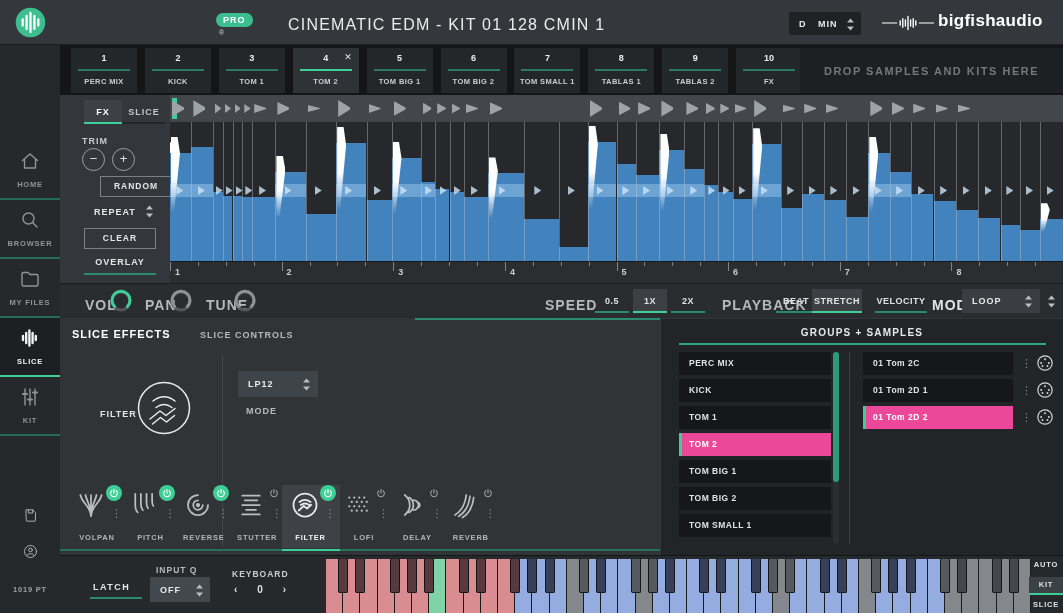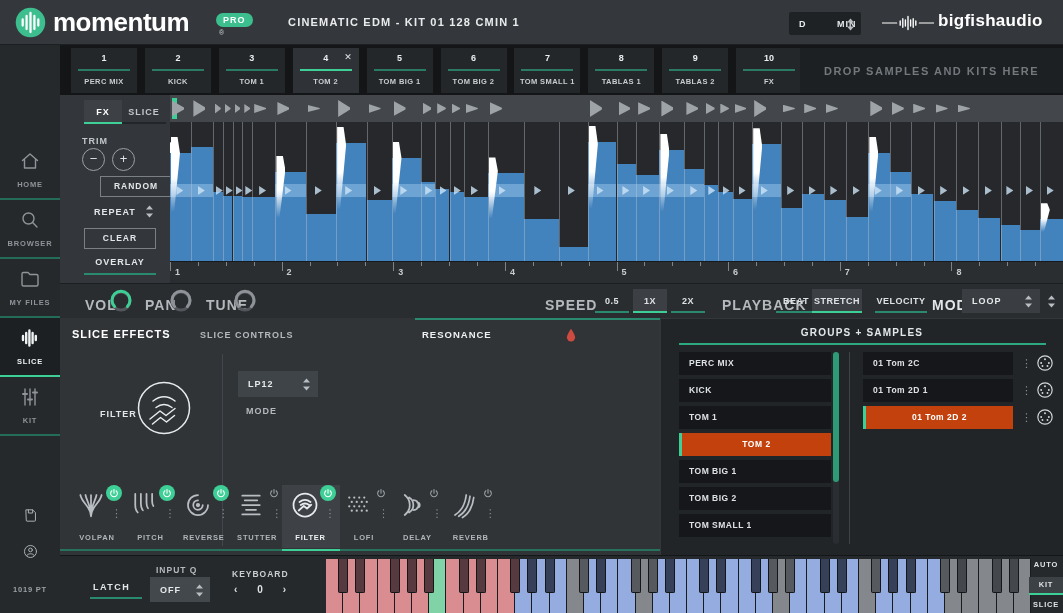--- a/index.html
+++ b/index.html
@@ -6,21 +6,21 @@
   html,body { width:1063px; height:613px; }
   body { position:relative; overflow:hidden; background:#2e3134;
          font-family:"Liberation Sans", sans-serif; color:#cfd3d6; }
   .abs { position:absolute; }
   .lbl { font-weight:bold; letter-spacing:1px; font-size:9px; color:#c3c7cb; }
 
   
   #topbar { position:absolute; left:0; top:0; width:1063px; height:45px; background:#34383c; border-bottom:1px solid #1c1f21; }
   .brand-word { font-size:26px; font-weight:bold; color:#fff; letter-spacing:-0.5px; }
   .pro-pill { background:#3dbe8f; color:#fff; font-size:9px; font-weight:bold; border-radius:8px; padding:2px 7px; letter-spacing:1px; }
-  #kit-title { font-size:11px; font-weight:bold; letter-spacing:1.2px; color:#e9ebec; }
+  #kit-title { font-size:16px; font-weight:normal; letter-spacing:1.2px; color:#e9ebec; }
   .dd-box { background:#1f2225; border-radius:2px; color:#e6e9ea; font-size:9px; font-weight:bold; letter-spacing:1px; }
   #vendor-text { font-size:17px; font-weight:bold; color:#fff; letter-spacing:0.3px; }
 
   
   #sidebar { position:absolute; left:0; top:45px; width:60px; height:568px; background:#26292c; }
   .sb-item { position:absolute; left:0; width:60px; height:59px; text-align:center; cursor:pointer; }
   .sb-item.active { background:#1d2023; }
   .sb-label { font-size:7.5px; font-weight:bold; letter-spacing:0.8px; color:#8f9499; margin-top:3px; }
   .sb-item.active .sb-label { color:#eef1f2; }
   .sb-line { position:absolute; left:0; bottom:0; width:60px; height:2px; background:#256c58; }
@@ -84,21 +84,21 @@
   #fx-selbox { position:absolute; left:222px; top:167px; width:58px; height:63px; background:#3e4246; }
   #fx-btmline { position:absolute; left:0; top:231px; width:600px; height:2px; background:#26725c; }
   #fx-btmline-br { position:absolute; left:222px; top:231px; width:58px; height:2px; background:#3ecf96; }
 
   
   #groups { position:absolute; left:660px; top:318px; width:403px; height:237px; background:#212528; border-left:1px solid #33373b; border-top:1px solid #33373b; }
   #grp-title { position:absolute; top:8px; left:0; width:100%; text-align:center; font-size:10px; font-weight:bold; letter-spacing:1.2px; color:#e4e7e9; }
   #grp-uline { position:absolute; left:18px; top:24px; width:367px; height:2px; background:#2ea87f; }
   .ls-item { position:absolute; height:23px; background:#15171a; color:#dfe2e5; font-size:8.5px; font-weight:bold; letter-spacing:0.5px;
              line-height:23px; padding-left:10px; cursor:pointer; }
-  .ls-item.selected { background:#c2410c; border-left:3px solid #3ecf96; padding-left:0; color:#ffffff;text-align:center; }
+  .ls-item.selected { background:#ec4899; border-left:3px solid #3ecf96; padding-left:7px; color:#ffffff; }
   .smp-dots { position:absolute; font-size:11px; color:#8a8f94; }
   #grp-scroll-track { position:absolute; left:172px; top:33px; width:6px; height:192px; background:#2a2d31; border-radius:3px; }
   #grp-scroll-thumb { position:absolute; left:0; top:0; width:6px; height:130px; background:#2e9b77; border-radius:3px; cursor:grab; }
   #grp-divider { position:absolute; left:188px; top:33px; width:1px; height:192px; background:#3f4347; }
 
   
   #bottombar { position:absolute; left:60px; top:555px; width:1003px; height:58px; background:#26292c; border-top:1px solid #141719; overflow:hidden; }
   #kb { position:absolute; left:266px; top:3px; width:705px; height:60px; }
   .wkey { position:absolute; top:0; height:60px; border-right:1px solid #191c1e; border-radius:0 0 2px 2px; cursor:pointer; }
   .bkey { position:absolute; top:0; height:34px; width:10px; border:1px solid #141618; border-top:none; border-radius:0 0 2px 2px; z-index:2; cursor:pointer; }
@@ -112,27 +112,26 @@
 </head>
 <body>
 
 <div id="topbar">
   <span class="abs" id="logo-circle" style="left:14px;top:6px;">
       <svg width="33" height="33" viewBox="0 0 38 38">
         <circle cx="19" cy="19" r="17" fill="#3dbe8f"></circle>
         <path d="M10 15.5 v7 M14.5 11.5 v15 M19 8 v22 M23.5 11.5 v15 M28 15.5 v7" stroke="#fff" stroke-width="2.6" stroke-linecap="round" fill="none"></path>
       </svg>
     </span>
-  <span class="abs brand-word" style="left:53px;top:7px;">momentum</span>
   <span class="abs pro-pill" style="left:216px;top:13px;">PRO</span>
   <span class="abs" style="left:219px;top:29px;font-size:7px;color:#cfd3d6;">®</span>
   <span class="abs" id="kit-title" style="left:288px;top:16px;">CINEMATIC EDM - KIT 01 128 CMIN 1</span>
   <div class="abs dd-box" style="left:789px;top:12px;width:72px;height:23px;">
     <span class="abs" style="left:10px;top:7px;">D</span>
-    <span class="abs" style="left:29px;top:7px;margin-left:19px;">MIN</span>
+    <span class="abs" style="left:29px;top:7px;">MIN</span>
     <span class="abs" style="right: 5px; top: 5px; color: rgb(185, 190, 195);">
         <svg width="11" height="15" viewBox="0 0 11 15" fill="currentColor">
           <path d="M2 5.5 L5.5 1.5 L9 5.5 Z M2 9.5 L5.5 13.5 L9 9.5 Z"></path>
         </svg>
       </span>
   </div>
   <span class="abs" id="vendor-icon" style="left:882px;top:13px;">
       <svg width="52" height="20" viewBox="0 0 60 20" stroke="#fff" fill="none" stroke-linecap="round">
         <path d="M0 10 h17 M43 10 h17" stroke-width="1.2"></path>
         <path d="M21 7.5 v5 M24 5 v10 M27 6.5 v7 M30 2.5 v15 M33 6.5 v7 M36 5 v10 M39 7.5 v5" stroke-width="1.6"></path>
@@ -554,28 +553,20 @@
         <path d="M2 5.5 L5.5 1.5 L9 5.5 Z M2 9.5 L5.5 13.5 L9 9.5 Z"></path>
       </svg>
     </span>
 </div>
 
 <div id="fxpanel">
   <div class="abs" style="left:12px;top:10px;font-size:11px;font-weight:bold;letter-spacing:1px;color:#fff;">SLICE EFFECTS</div>
   <div class="abs" style="left:140px;top:12px;font-size:9px;font-weight:bold;letter-spacing:1px;color:#b5b9bd;">SLICE CONTROLS</div>
 
   <div id="fx-res-line"></div>
-  <div class="abs" style="left:362px;top:0;width:160px;height:31px;cursor:pointer;">
-    <span class="abs param-lbl" style="left:0;top:11px;">RESONANCE</span>
-    <span class="abs" style="left:143px;top:9px;" id="drop-red">
-        <svg width="12" height="16" viewBox="0 0 16 20">
-          <path d="M8 1.5 C8 1.5 2.5 9.5 2.5 13 a5.5 5.5 0 0 0 11 0 C13.5 9.5 8 1.5 8 1.5 Z" fill="#cf4a3f"></path>
-        </svg>
-      </span>
-  </div>
 
   <div id="fx-divider"></div>
 
   <div class="abs lbl" style="left:40px;top:91px;color:#e3e6e8;">FILTER</div>
   <span class="abs" id="filter-big-icon" style="left:76px;top:62px;">
       <svg width="56" height="56" viewBox="0 0 56 56" fill="none" stroke="#e8ebee" stroke-width="1.5" stroke-linecap="round" stroke-linejoin="round">
         <circle cx="28" cy="28" r="25.5"></circle>
         <path d="M17 21 q11-8.5 22 0 M20 27.5 q8-6 16 0 M14 39 l10-8 6 4.5 9-7 M16.5 44 l8-6.5 6 4.5 8-6.5"></path>
       </svg>
     </span>

